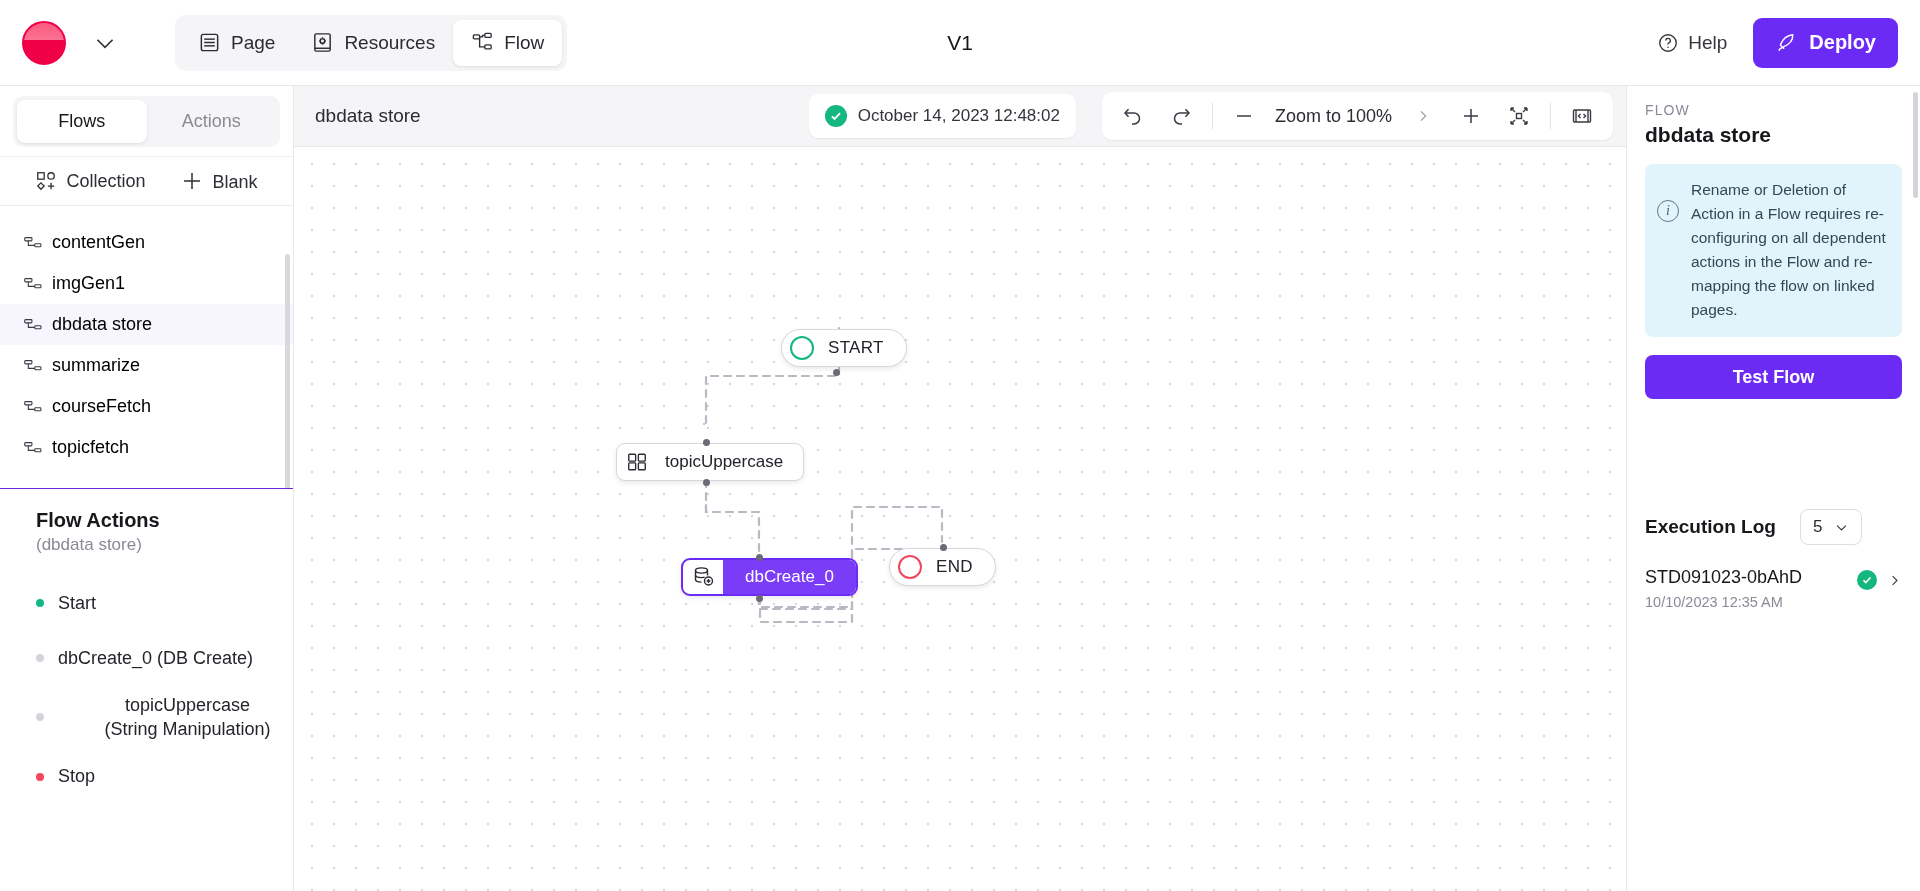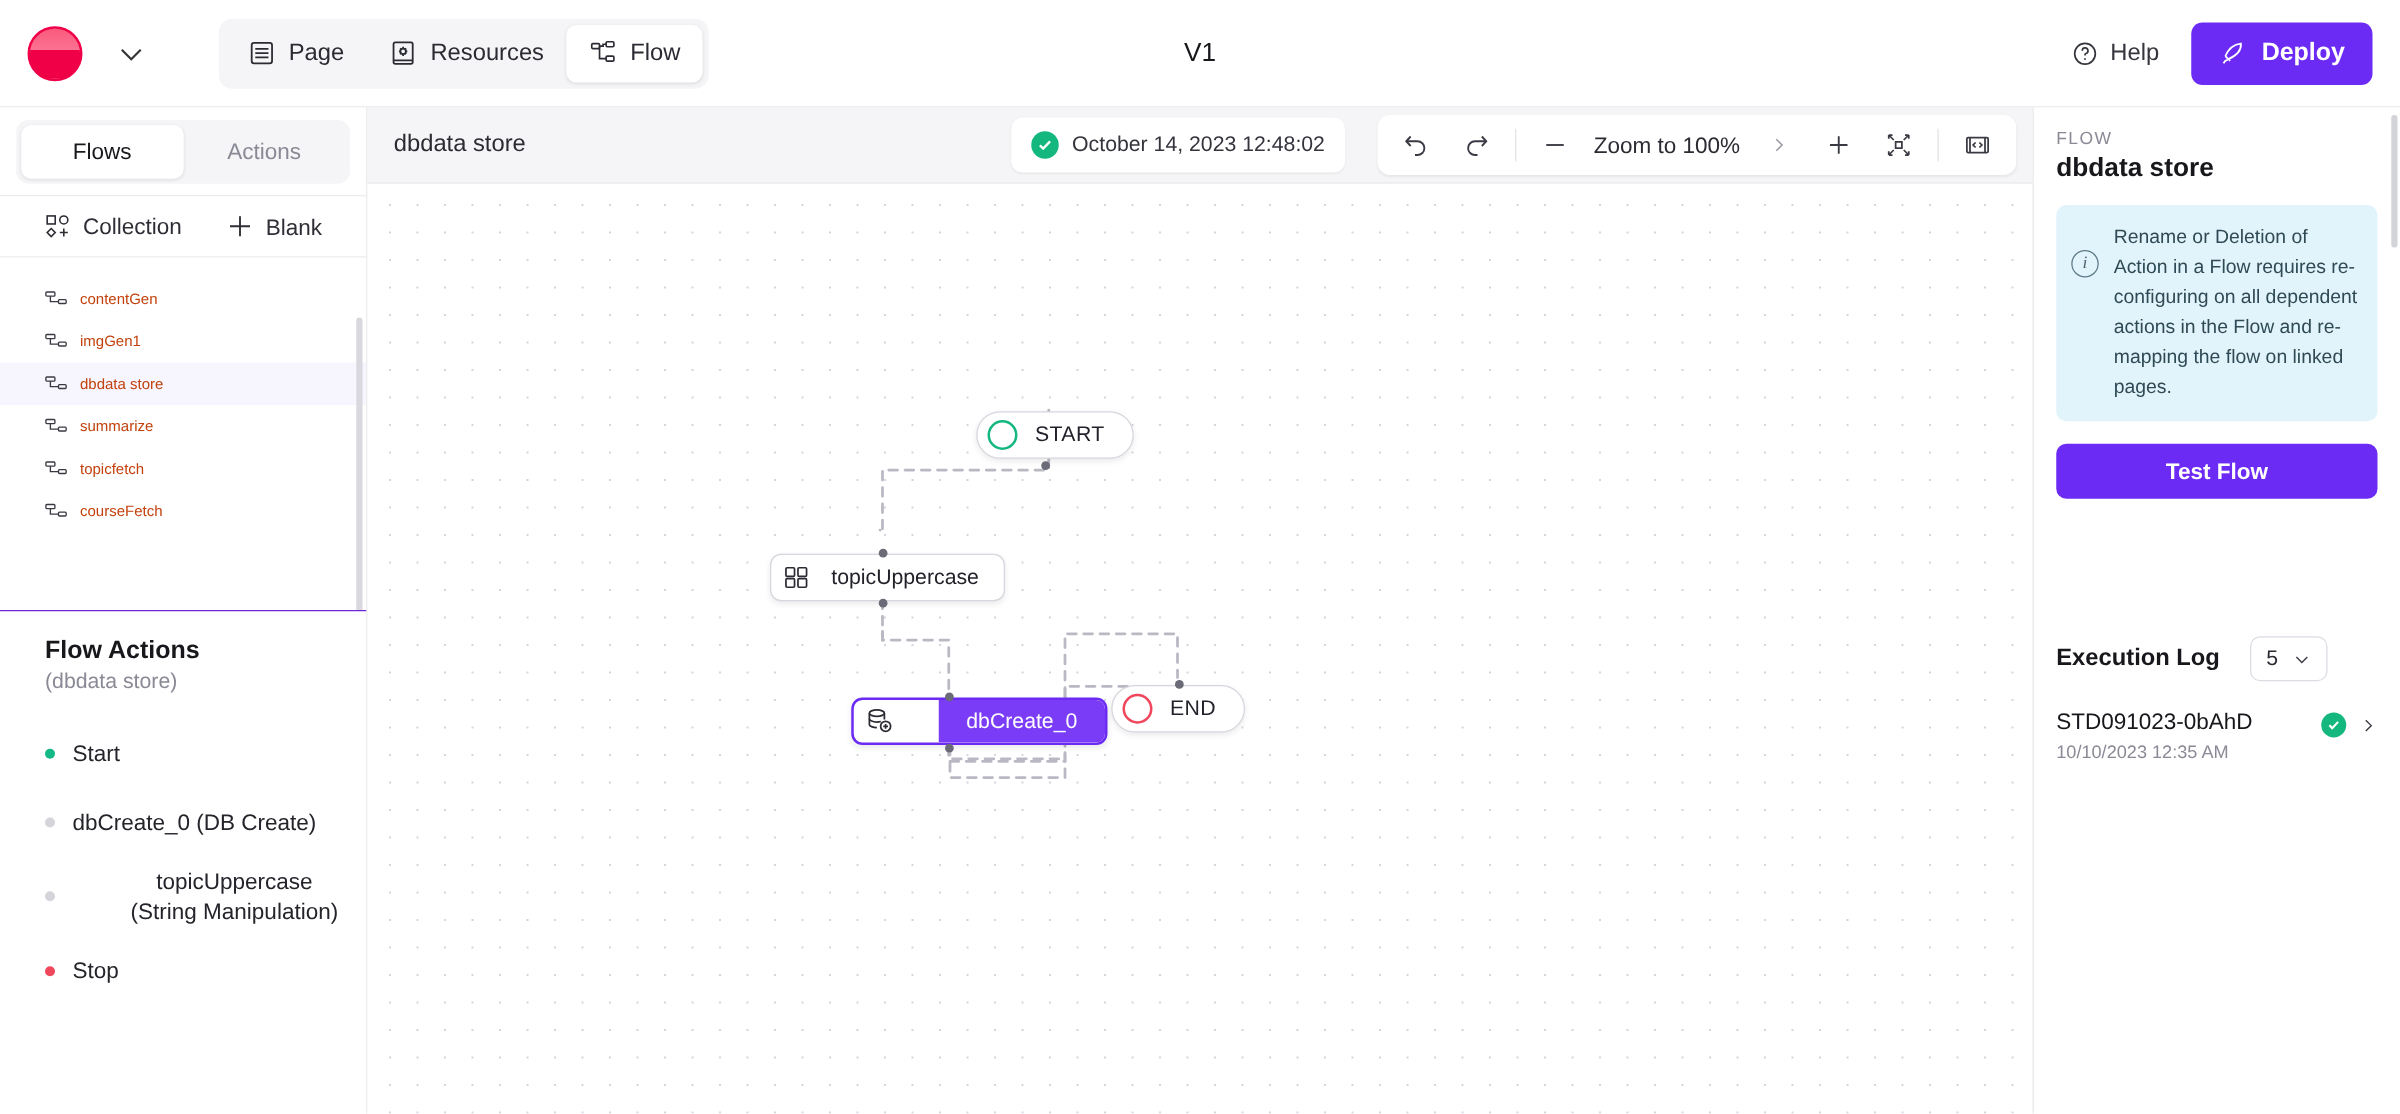--- a/index.html
+++ b/index.html
@@ -92,21 +92,21 @@
   }
   .newrow .item { display:flex; align-items:flex-end; gap:9px; cursor:pointer; }
 
   .tree { padding-top: 16px; overflow:hidden; position:relative; flex: 0 0 auto; height: 282px;}
   .tree-head {
     display:flex; align-items:center; gap:8px;
     padding: 8px 14px; font-size:18px; color:#24242b; cursor:pointer;
   }
   .flow-item {
     display:flex; align-items:center; gap:10px;
-    padding: 10px 14px 10px 36px; font-size:12px; color:#c2410c; cursor:pointer;
+    padding: 10px 14px 10px 24px; font-size:18px; color:#000000; cursor:pointer;
   }
   .flow-item.selected { background:#f7f5fe; }
   .scrollthumb {
     position:absolute; right:3px; top: 48px; width:5px; height: 268px;
     background:#d8d8de; border-radius:3px; cursor:pointer;
   }
 
   .flow-actions {
     border-top:1px solid #6d28d9;
     padding: 20px 20px 0 36px; flex:1; min-height:0;
@@ -175,21 +175,21 @@
     display:flex; align-items:center; background:#fff;
     border:1px solid #d6d6de; border-radius:9px;
     box-shadow: 0 2px 5px rgba(0,0,0,.09);
     height: 38px; cursor:pointer; overflow:hidden;
   }
   .rect-node .icon-cell {
     width: 40px; height:100%; display:flex; align-items:center; justify-content:center;
     flex:0 0 40px; color:#2b2b33;
   }
   .rect-node .ntext { font-size:17px; color:#22222a; padding: 0 20px 0 8px; white-space:nowrap;}
-  .rect-node.selected { border:2px solid #6c2bf5;gap:28px; }
+  .rect-node.selected { border:2px solid #6c2bf5; }
   .rect-node.selected .ntext {
     background:#7b3cf7; color:#fff; height:100%;
     display:flex; align-items:center; padding: 0 22px;
   }
   .port { position:absolute; width:7px;height:7px;border-radius:50%;background:#6b6b78; }
 
   
   .right {
     width: 294px; min-width:294px; background:#fff;
     border-left:1px solid #e8e8ec; padding: 16px 18px 0 18px;
@@ -382,31 +382,31 @@
           <span>summarize</span>
         </div>
         <div class="flow-item">
           <span>
             <svg width="18" height="14" viewBox="0 0 20 14" fill="none" stroke="#3a3a44" stroke-width="1.2">
               <rect x="0.8" y="1" width="8" height="3.6" rx="0.8"></rect>
                 <rect x="12" y="7.8" width="6.8" height="3.4" rx="0.8"></rect>
                 <path d="M4.8 4.6v5h7.2"></path>
             </svg>
           </span>
-          <span>topicfetch</span>
+          <span>courseFetch</span>
         </div>
         <div class="flow-item">
           <span>
             <svg width="18" height="14" viewBox="0 0 20 14" fill="none" stroke="#3a3a44" stroke-width="1.2">
               <rect x="0.8" y="1" width="8" height="3.6" rx="0.8"></rect>
                 <rect x="12" y="7.8" width="6.8" height="3.4" rx="0.8"></rect>
                 <path d="M4.8 4.6v5h7.2"></path>
             </svg>
           </span>
-          <span>courseFetch</span>
+          <span>topicfetch</span>
         </div>
         <div class="scrollthumb"></div>
       </div>
 
       <div class="flow-actions">
         <div class="fa-title">Flow Actions</div>
         <div class="fa-sub">(dbdata store)</div>
         <div class="fa-list">
           <div class="fa-row">
             <span class="dot" style="background:#12b886"></span>

